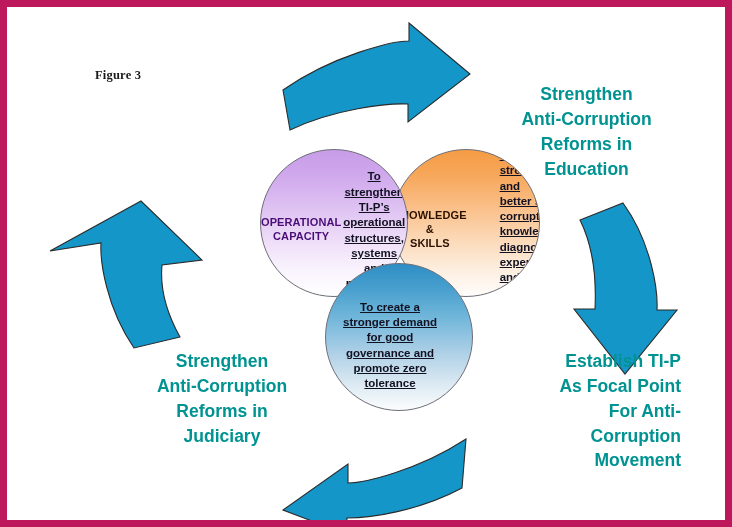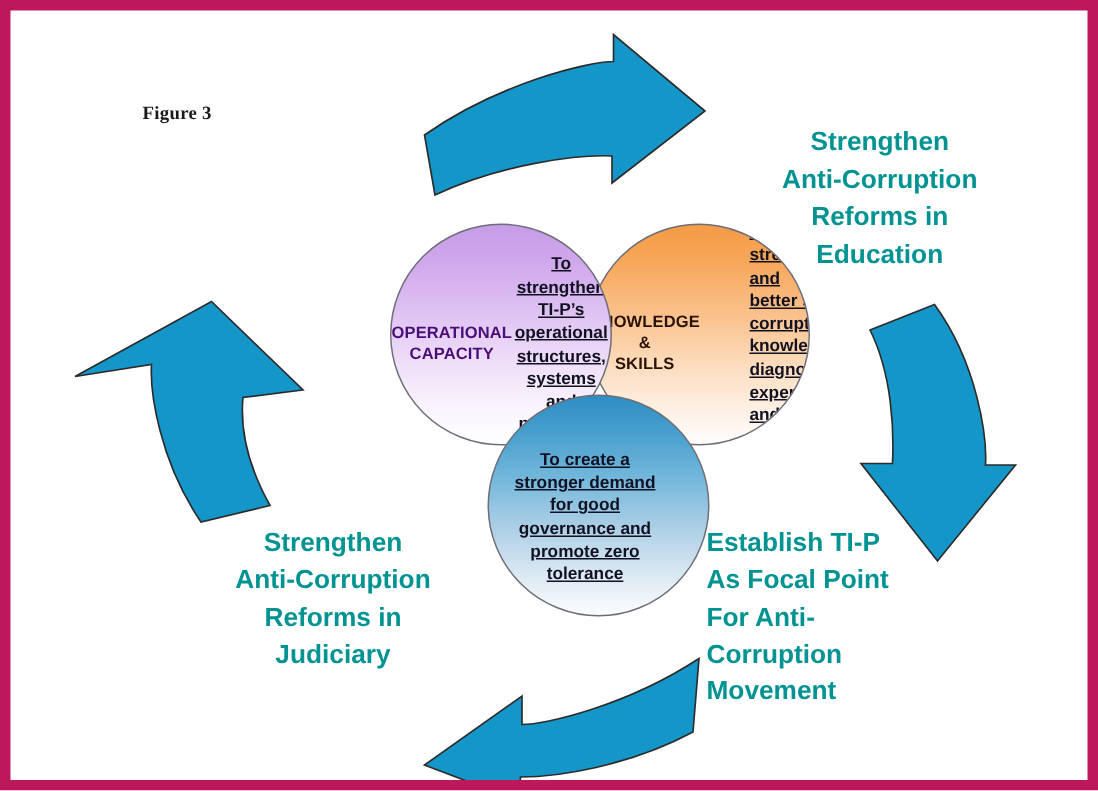--- a/index.html
+++ b/index.html
@@ -38,21 +38,21 @@
   .outer-label {
     position: absolute;
     color: #009392;
     font-weight: bold;
     font-size: 17.5px;
     line-height: 1.42;
     white-space: pre-line;
   }
   .label-tl { left: 142px;  top: 73px;  width: 150px; text-align: center; }
   .label-tr { left: 492px;  top: 75px;  width: 175px; text-align: center; }
-  .label-br { left: 464px;  top: 342px; width: 190px; }
+  .label-br { left: 484px;  top: 342px; width: 190px; text-align: right; }
   .label-bl { left: 130px;  top: 342px; width: 170px; text-align: center; }
 
   
   #arrows {
     position: absolute;
     left: 0; top: 0;
     width: 732px; height: 527px;
     pointer-events: none;
   }
   .arrow-shape {

